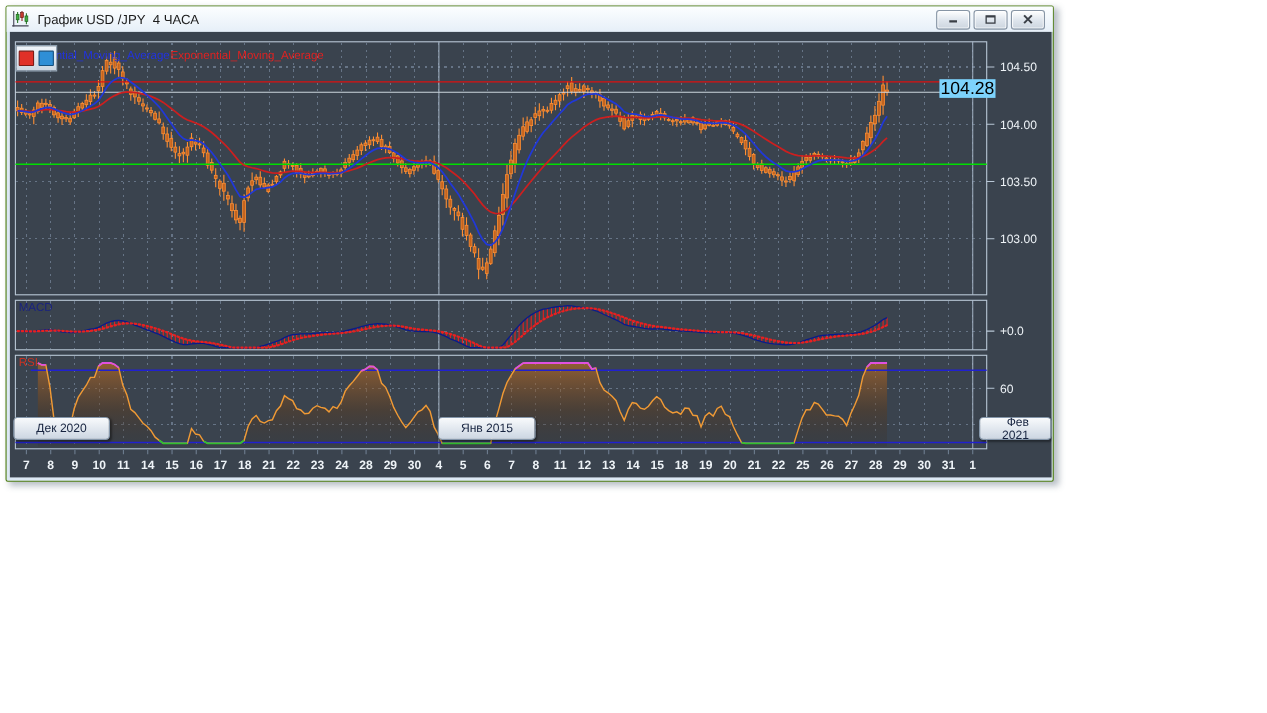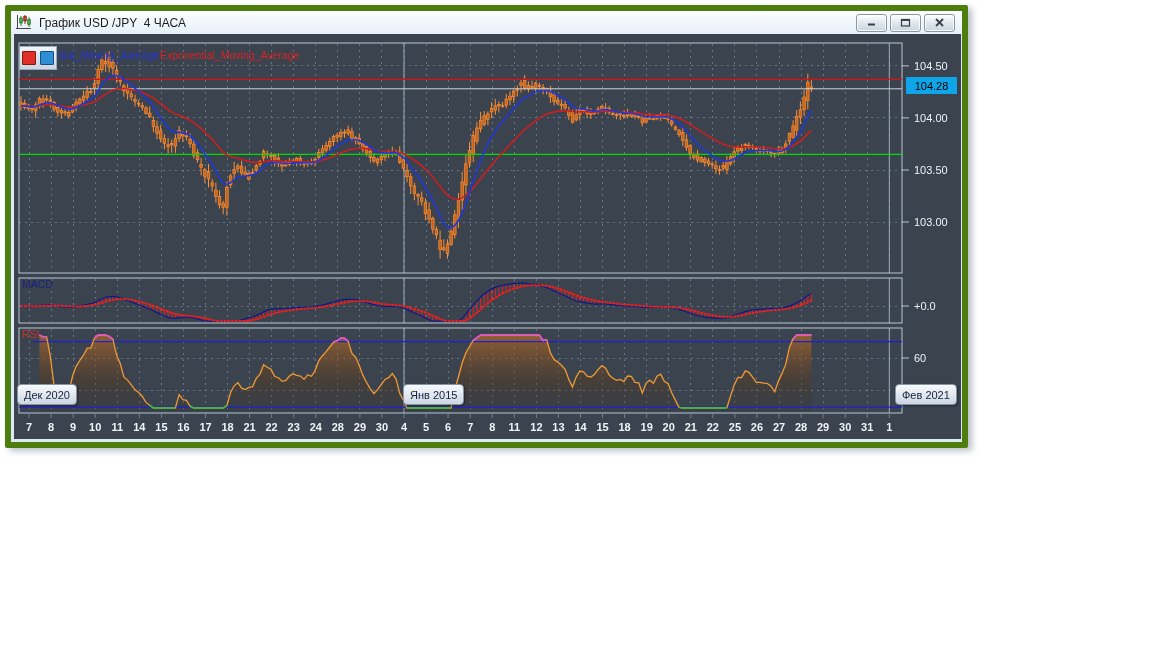--- a/index.html
+++ b/index.html
@@ -1,36 +1,36 @@
 <!DOCTYPE html>
 <html><head>
 <meta charset="utf-8">
 <style>
   html,body{margin:0;padding:0;background:#ffffff;width:1152px;height:648px;overflow:hidden;
     font-family:"Liberation Sans",sans-serif;}
   .window{position:absolute;left:5px;top:5px;width:951px;height:431px;background:#dce8f4;
-    border:6px solid #4d7c0f;border-radius:2px;box-shadow:4px 3px 6px rgba(100,115,130,.45);}
+    border:1px solid #4d7c0f;border-radius:2px;box-shadow:4px 3px 6px rgba(100,115,130,.45);}
   .titlebar{position:absolute;left:0;top:0;right:0;height:23px;display:flex;align-items:center;
     background:linear-gradient(#fcfeff,#e6eff8);}
   .title-icon{margin-left:4px;width:18px;height:17px;flex:0 0 auto;}
   .title-text{margin-left:6px;font-size:12px;color:#1c1c1c;white-space:pre;}
   .btns{margin-left:auto;margin-right:7px;display:flex;gap:3px;}
   .winbtn{width:29px;height:16px;border:1px solid #8795a5;border-radius:3px;
     background:linear-gradient(#ffffff,#dde4ec 55%,#ccd5df);display:flex;align-items:center;
     justify-content:center;box-shadow:inset 0 0 0 1px rgba(255,255,255,.8);cursor:default;}
   .client{position:absolute;left:3px;top:23px;width:947px;height:405px;background:#3a434e;overflow:hidden;}
   .objbox{position:absolute;left:5px;top:12px;width:36px;height:22px;z-index:5;
     background:linear-gradient(#f0f5fa,#ccd6e1);border:1px solid #98a9ba;
     display:flex;gap:4px;align-items:center;justify-content:center;}
   .sq{width:12px;height:12px;border-radius:1px;}
   .sq.red{background:#e03028;border:1px solid #7e1a14;}
   .sq.blue{background:#2f8fd6;border:1px solid #14507e;}
-  .pricebox{position:absolute;left:892px;top:43px;width:51px;height:17px;background:#0ea5e9;
-    color:#000;font-size:11px;display:flex;align-items:center;justify-content:center;z-index:4;}
-  .datebox{position:absolute;top:350px;height:19px;padding:0 6px;display:flex;align-items:center;
+  .pricebox{position:absolute;left:845px;top:43px;width:51px;height:17px;background:#7dd3fc;
+    color:#000;font-size:16px;display:flex;align-items:center;justify-content:center;z-index:4;}
+  .datebox{position:absolute;top:350px;height:19px;padding:0 20px;display:flex;align-items:center;
     justify-content:center;font-size:11px;color:#16233f;z-index:4;
     background:linear-gradient(#f8fafc,#ccd6e2);border:1px solid #8496aa;border-radius:4px;
     box-shadow:1px 1px 2px rgba(0,0,0,.4);}
   svg text{font-family:"Liberation Sans",sans-serif;}
 </style>
 </head>
 <body>
 
 <div class="window">
   <div class="titlebar">
@@ -749,15 +749,15 @@
 
     <div class="objbox">
       <div class="sq red"></div>
       <div class="sq blue"></div>
     </div>
 
     <div class="pricebox">104.28</div>
 
     <div class="datebox" style="left:3px;">Дек 2020</div>
     <div class="datebox" style="left:389px;">Янв 2015</div>
-    <div class="datebox" style="left:881px;">Фев 2021</div>
+    <div class="datebox" style="left:881px;text-align:right;">Фев 2021</div>
   </div>
 </div>
 
 </body></html>

